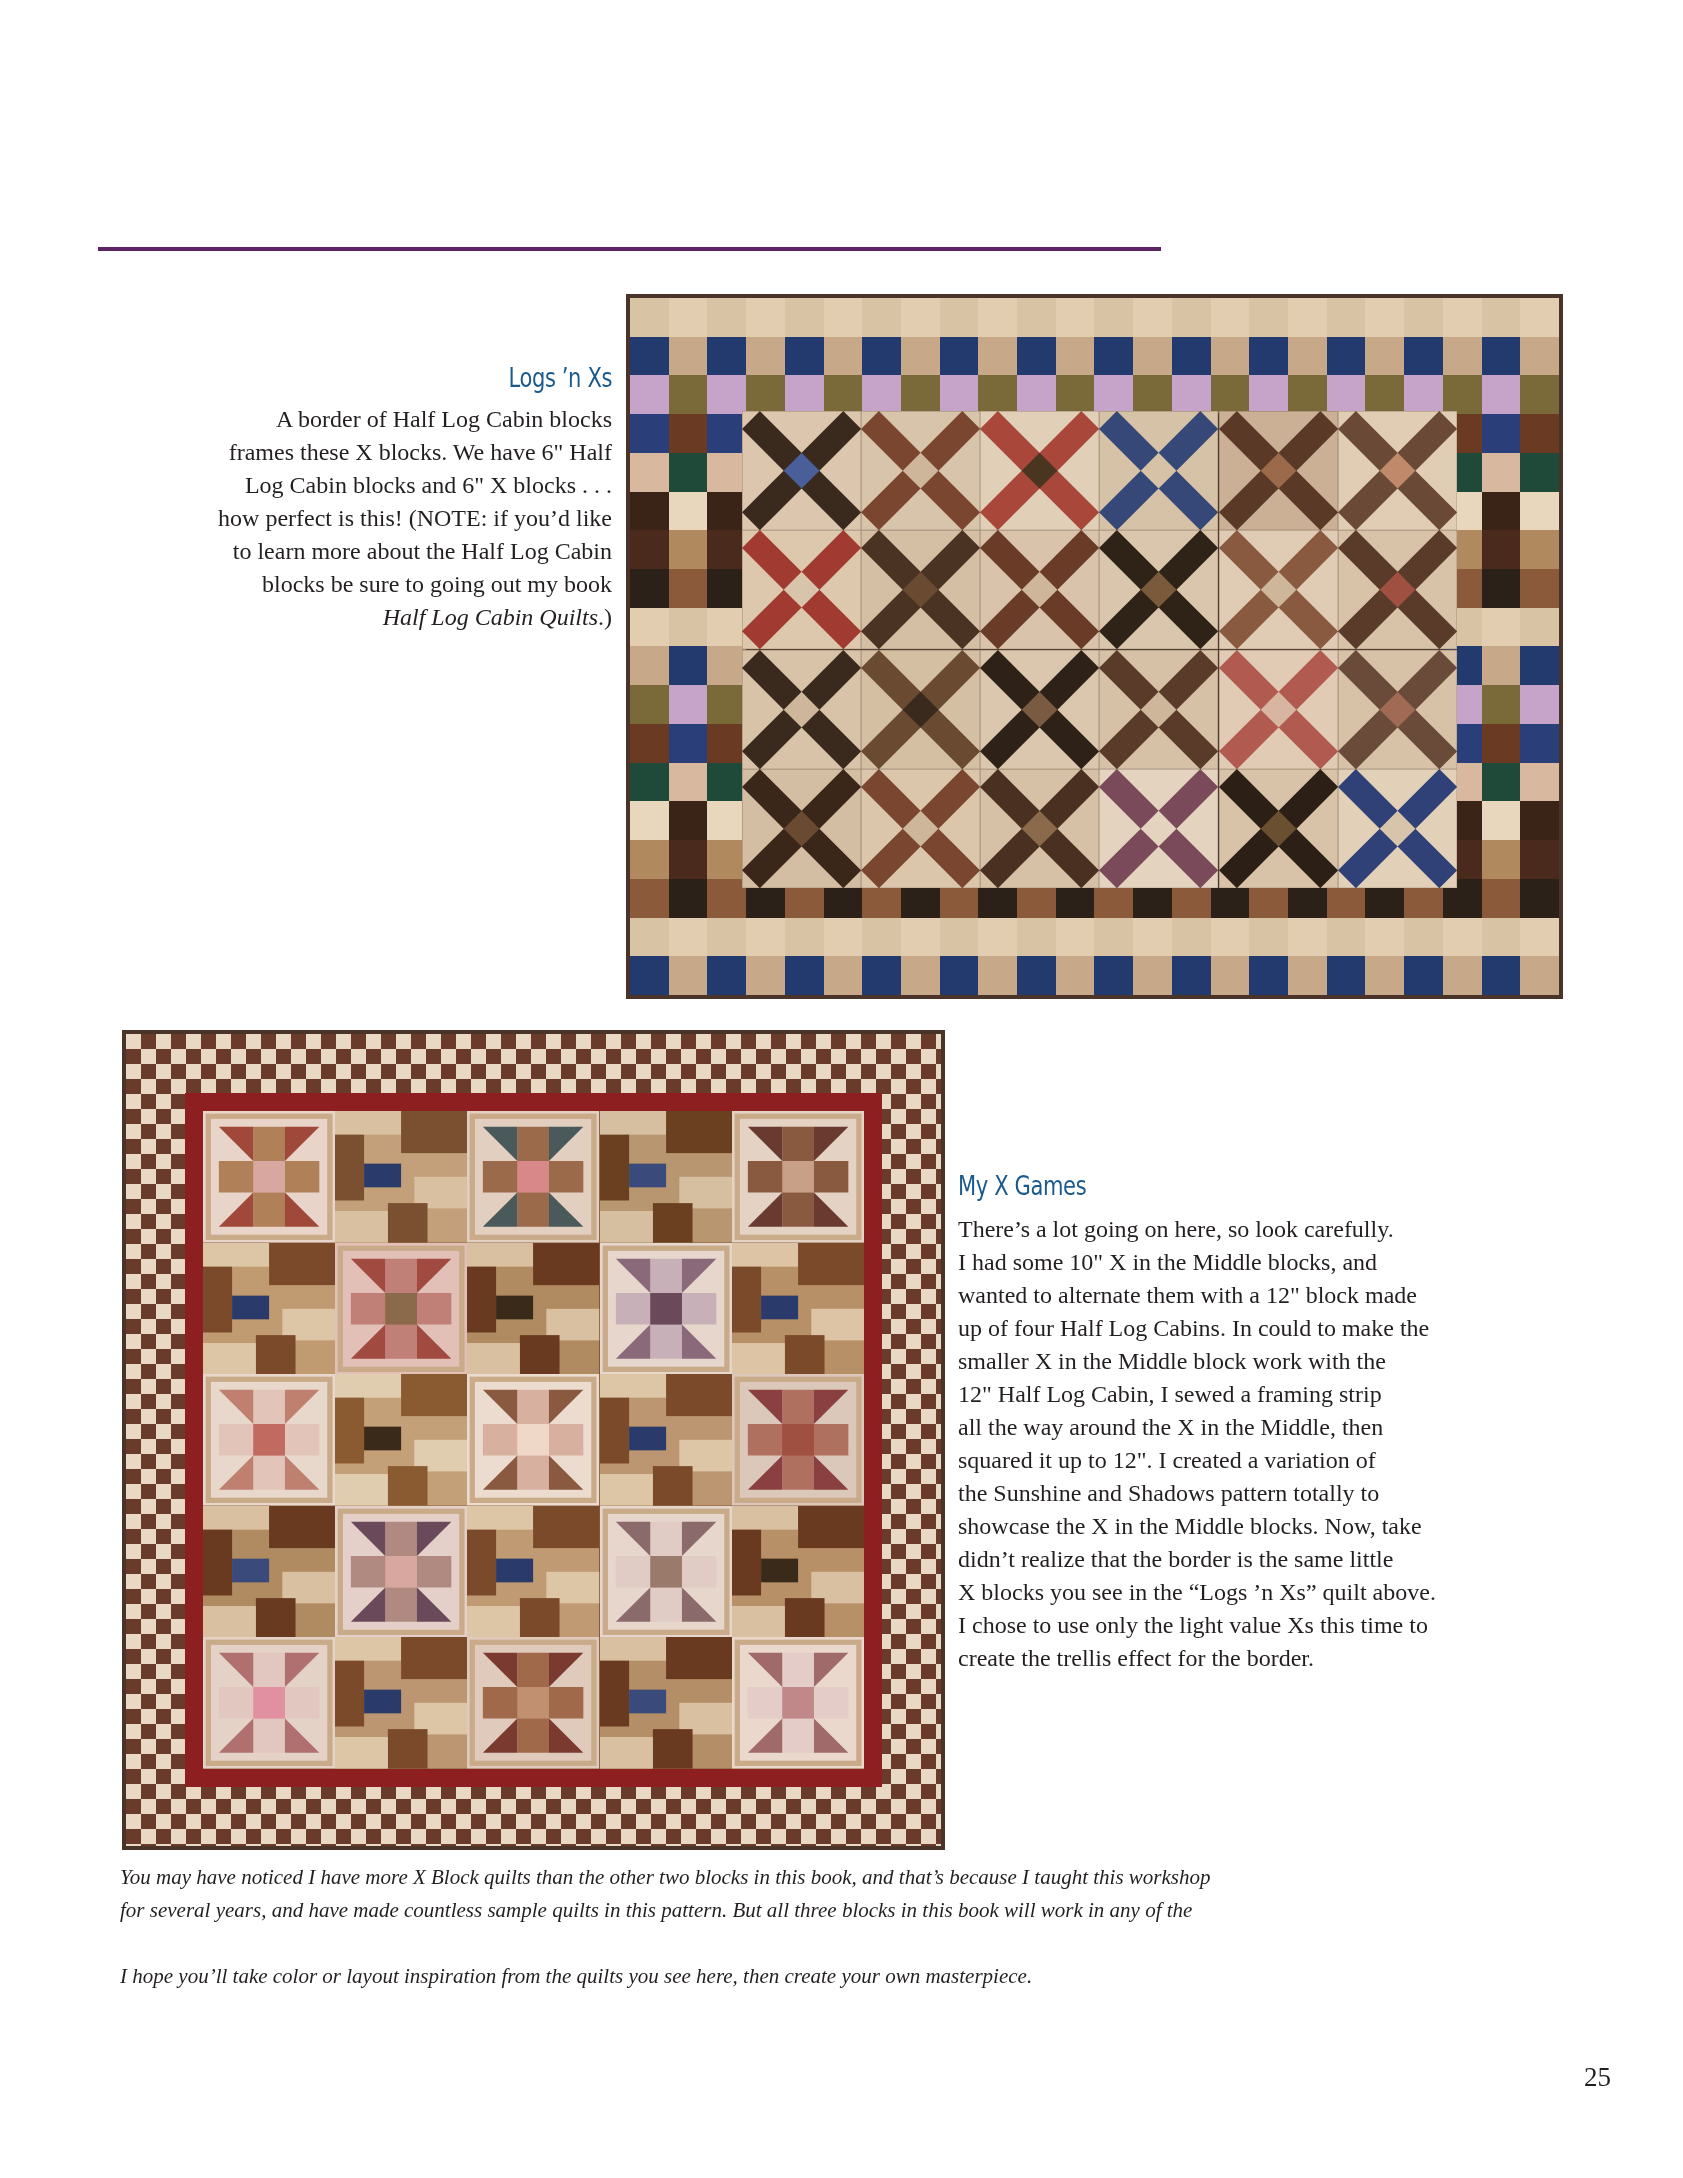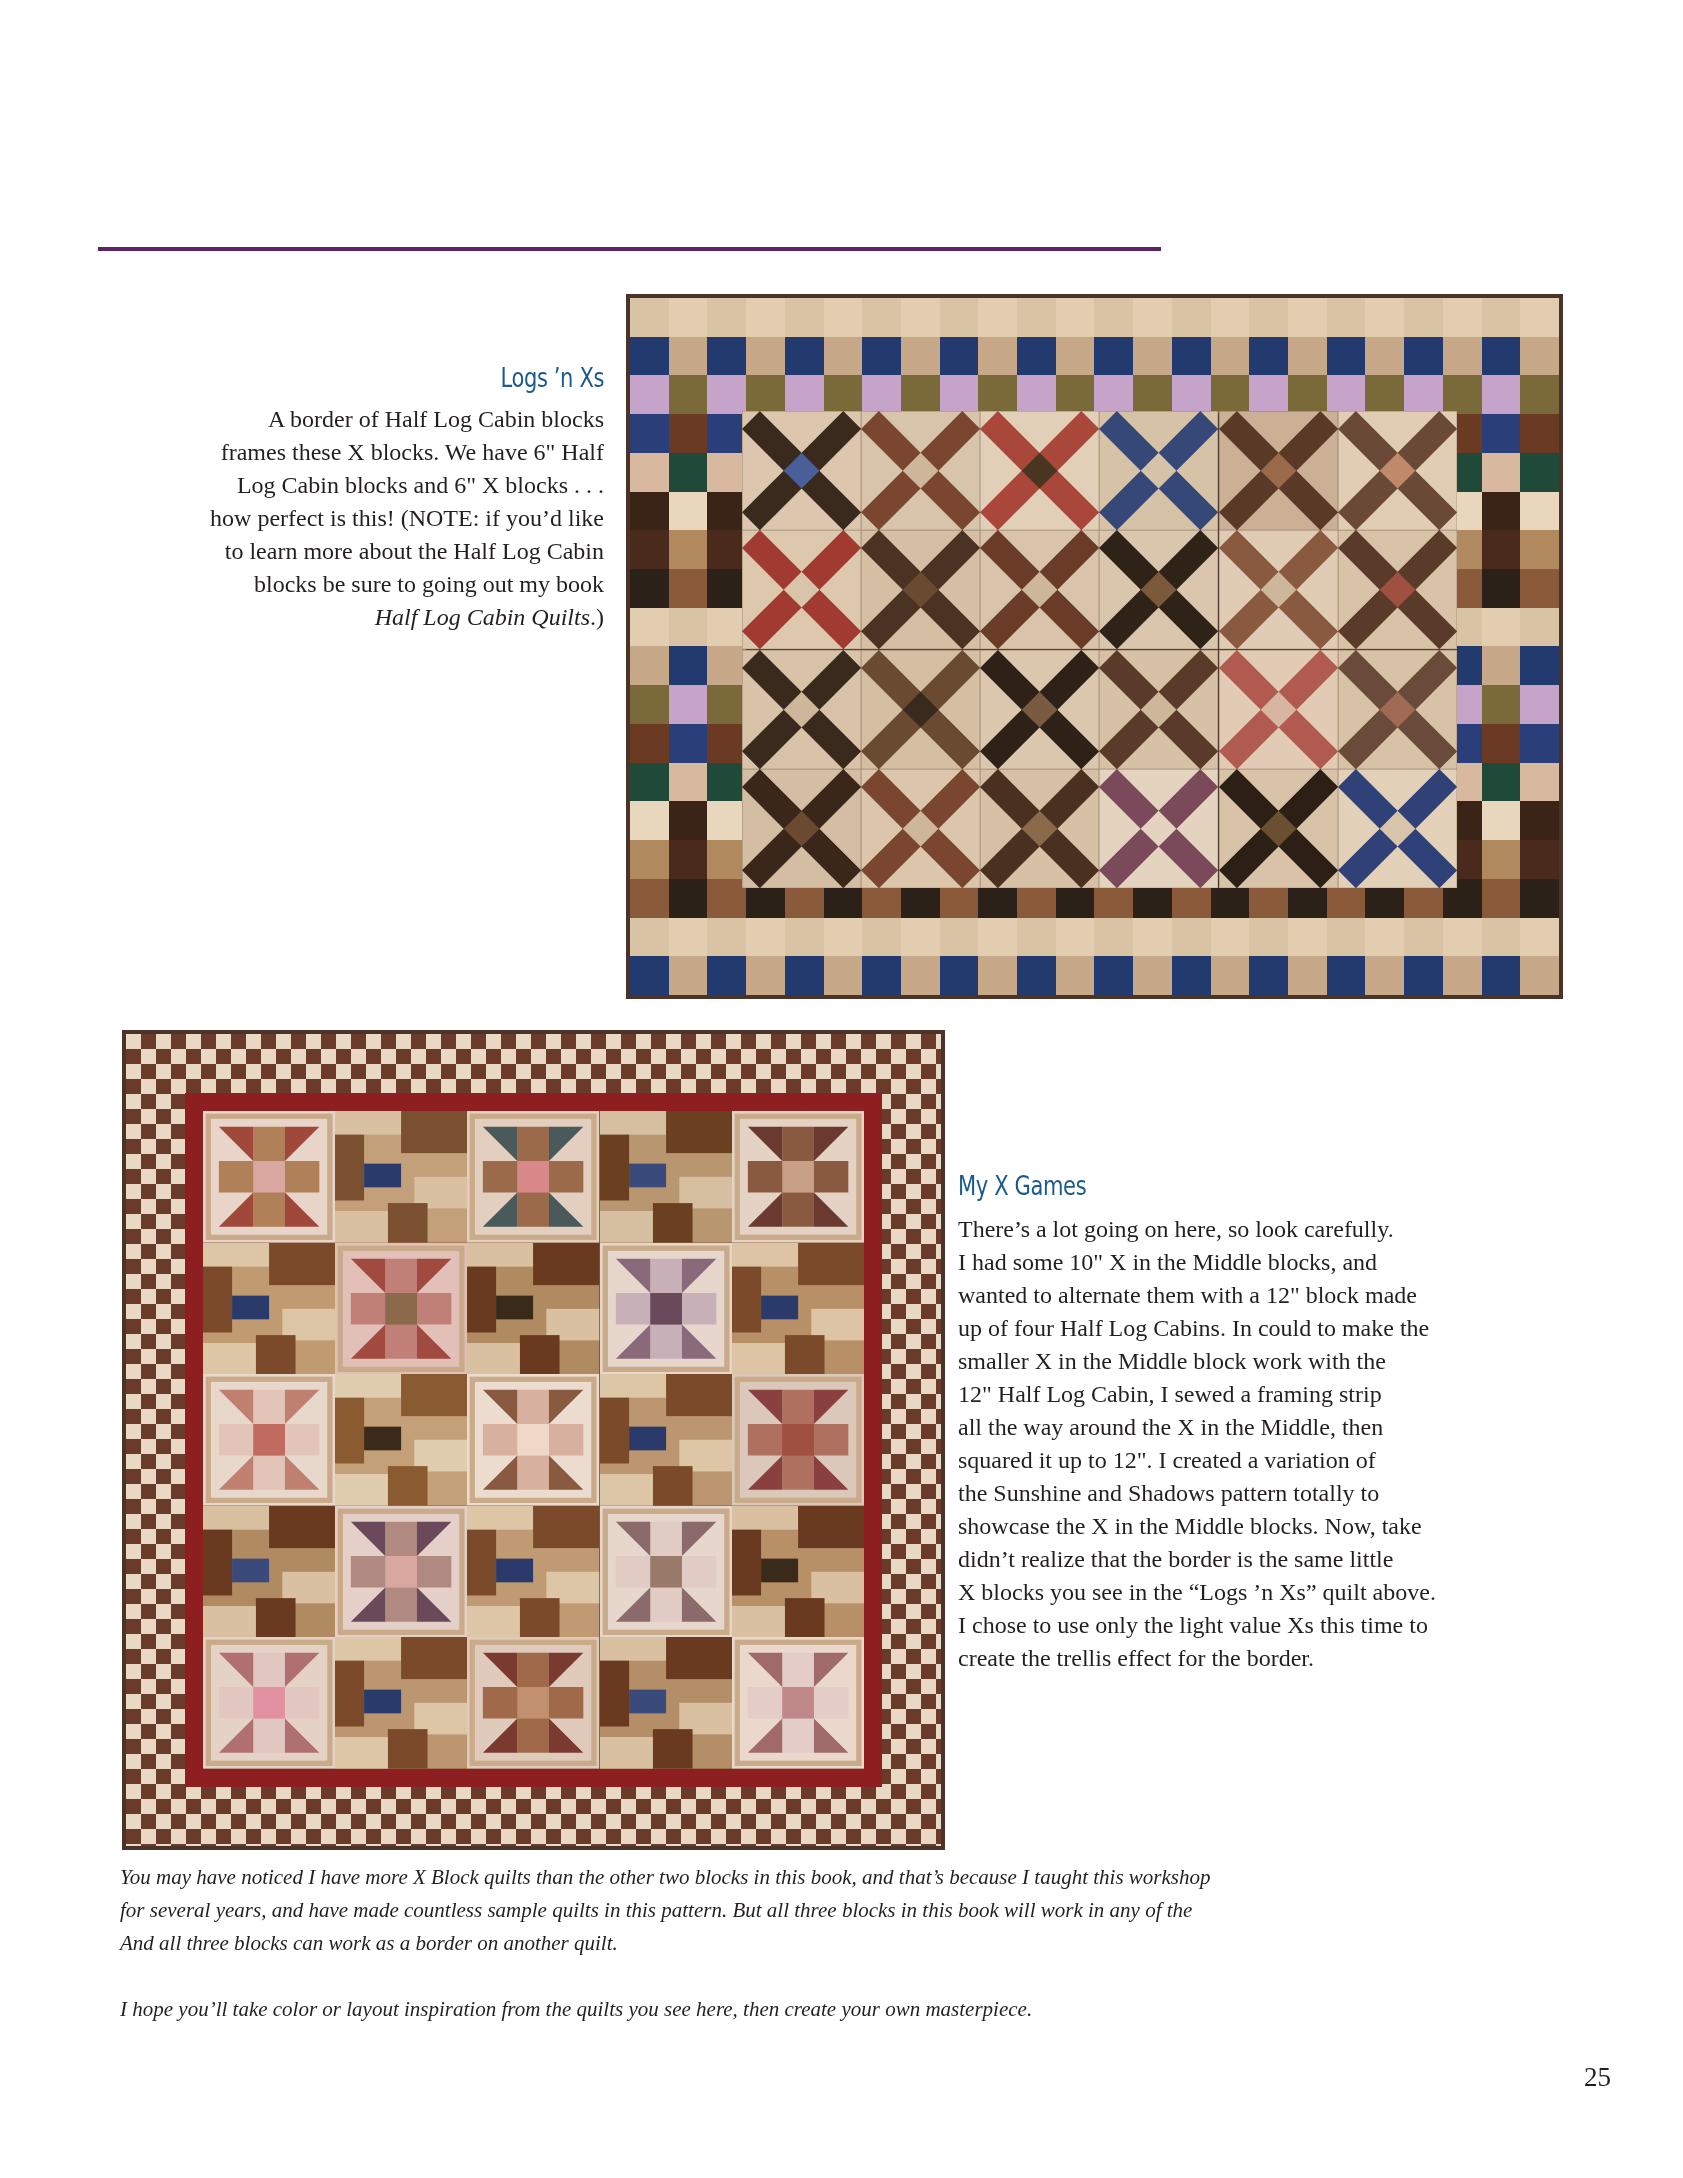--- a/index.html
+++ b/index.html
@@ -5,21 +5,21 @@
   html, body { margin: 0; padding: 0; background: #ffffff; }
   body { width: 1683px; height: 2178px; position: relative; overflow: hidden; font-family: "Liberation Serif", "DejaVu Serif", serif; color: #231f20; }
 
   .rule { position: absolute; left: 98px; top: 247px; width: 1063px; height: 4px; background: #5d2365; }
 
   .heading { font-family: "DejaVu Sans", "Liberation Sans", sans-serif; font-weight: normal; color: #1b5a8c; font-size: 27px; letter-spacing: -0.5px; transform: scaleX(0.78); margin: 0; white-space: nowrap; }
 
   .body-text { font-size: 24px; line-height: 33px; margin: 0; }
 
   
-  .sec1 { position: absolute; left: 105px; top: 362px; width: 499px; text-align: right; }
+  .sec1 { position: absolute; left: 113px; top: 362px; width: 499px; text-align: right; }
   .sec1 .heading { transform-origin: right center; text-align: right; }
   .sec1 .body-text { margin-top: 10px; }
   .sec1 .line { display: block; white-space: nowrap; }
 
   
   .sec2 { position: absolute; left: 958px; top: 1170px; width: 614px; text-align: left; }
   .sec2 .heading { transform-origin: left center; }
   .sec2 .body-text { margin-top: 12px; }
   .sec2 .line { display: block; white-space: nowrap; }
 
@@ -1023,21 +1023,20 @@
     <span class="line">X blocks you see in the “Logs ’n Xs” quilt above.</span>
     <span class="line">I chose to use only the light value Xs this time to</span>
     <span class="line">create the trellis effect for the border.</span>
   </p>
 </div>
 
 <div class="notes">
   <p>
     <span class="line">You may have noticed I have more X Block quilts than the other two blocks in this book, and that’s because I taught this workshop</span>
     <span class="line">for several years, and have made countless sample quilts in this pattern. But all three blocks in this book will work in any of the</span>
-    <span class="line">And all three blocks can work as a border on another quilt.</span>
   </p>
   <div class="gap"></div>
   <p>
     <span class="line">I hope you’ll take color or layout inspiration from the quilts you see here, then create your own masterpiece.</span>
   </p>
 </div>
 
 <div class="page-number">25</div>
 
 

